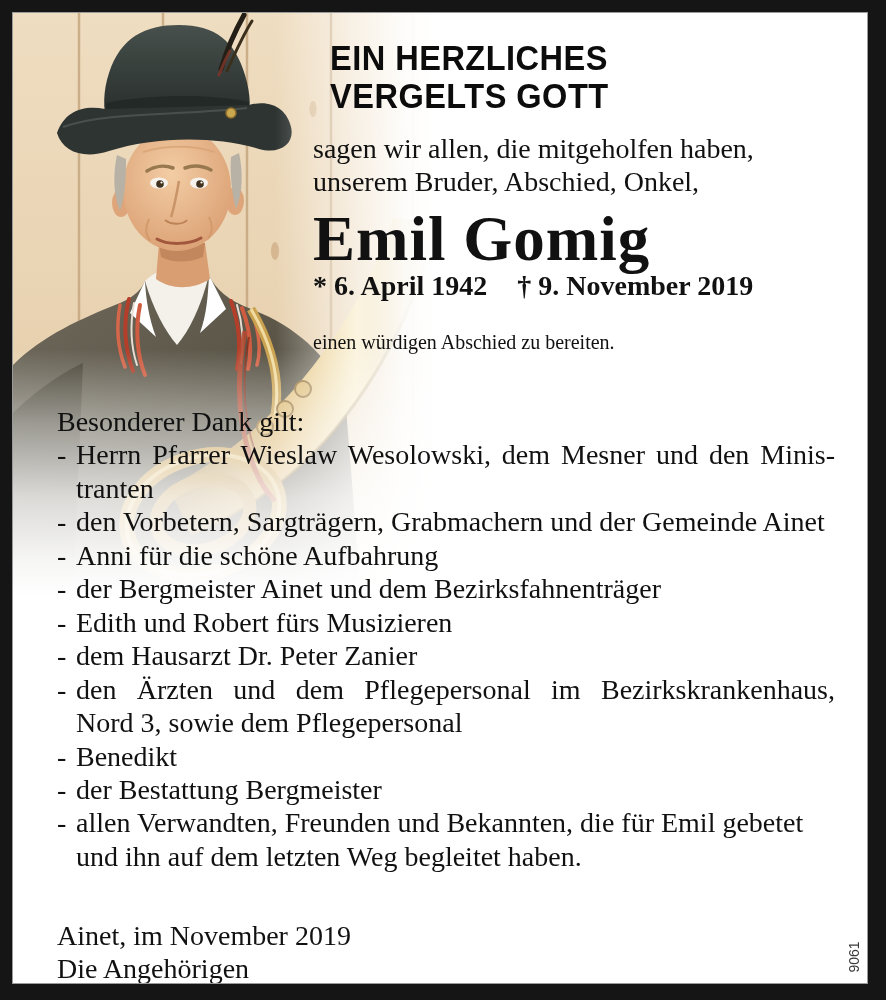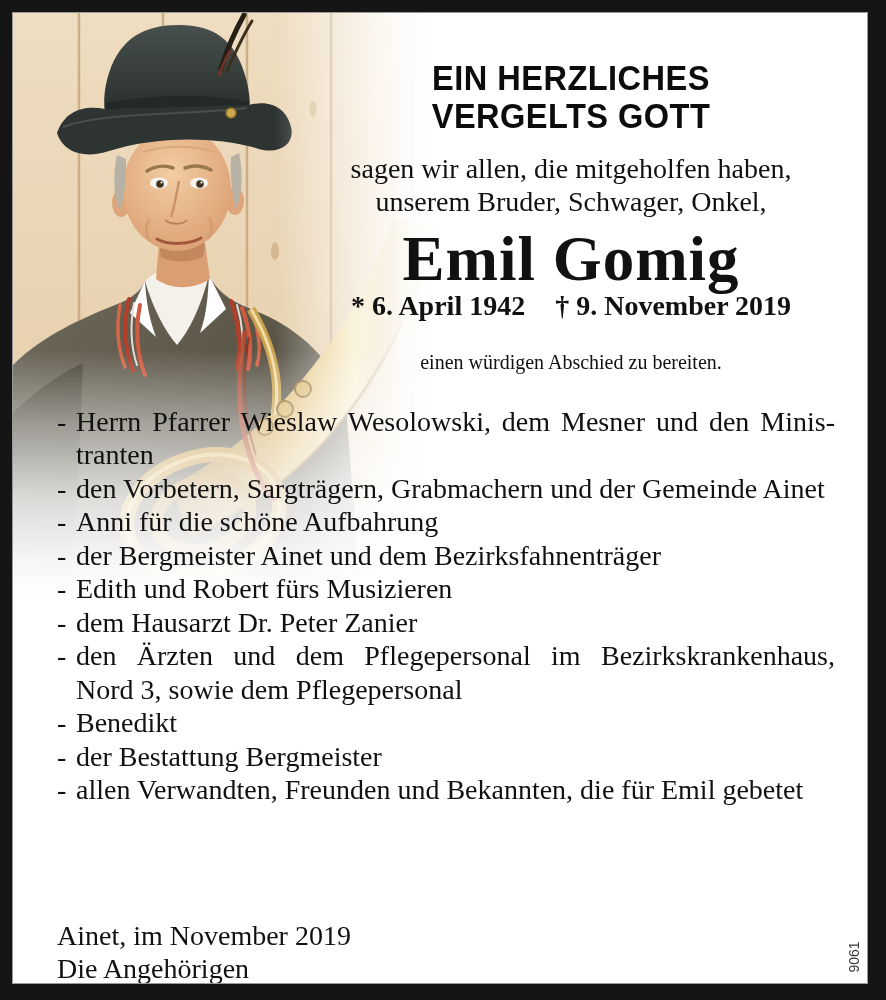--- a/index.html
+++ b/index.html
@@ -12,22 +12,22 @@
   }
   .page{
     position:absolute;left:12px;top:12px;width:856px;height:972px;
     background:#fff;border:1px solid #9a9a9a;box-sizing:border-box;
     overflow:hidden;
   }
   .photo{position:absolute;left:0;top:0;width:423px;height:583px;z-index:0;}
   .photo svg{display:block;}
 
   .rightcol{
-    position:absolute;left:314px;top:26px;width:488px;
-    text-align:center;z-index:2;margin-top:20px;
+    position:absolute;left:300px;top:26px;width:488px;
+    z-index:2;
   }
   .headline{
     font-family:"Liberation Sans","DejaVu Sans",sans-serif;
     font-weight:bold;font-size:35px;line-height:38px;
     transform:scaleX(0.93);transform-origin:50% 0;
     color:#0c0c0c;letter-spacing:.5px;
   }
   .intro{margin-top:17px;font-size:28px;line-height:33px;white-space:nowrap;}
   .name{margin-top:9px;font-size:63px;line-height:64px;font-weight:bold;letter-spacing:1px;}
   .dates{margin-top:0;font-size:28px;line-height:30px;font-weight:bold;white-space:nowrap;}
@@ -202,30 +202,31 @@
     </svg>
   </div>
 
   <div class="rightcol">
     <div class="headline">
       <div>EIN HERZLICHES</div>
       <div>VERGELTS GOTT</div>
     </div>
     <div class="intro">
       <div>sagen wir allen, die mitgeholfen haben,</div>
-      <div>unserem Bruder, Schwager, Onkel,</div>
+      <div>unserem Bruder, Abschied, Onkel,</div>
     </div>
     <div class="name">Emil Gomig</div>
     <div class="dates">
       <span class="birth">* 6. April 1942</span><span class="death">† 9. November 2019</span>
     </div>
     <div class="closing">einen würdigen Abschied zu bereiten.</div>
   </div>
 
   <div class="thanks">
+    <div class="thanks-head">Besonderer Dank gilt:</div>
 
     <div class="item">
       <span class="dash">-</span>
       <span class="itlines">
           <span class="l j">Herrn Pfarrer Wieslaw Wesolowski, dem Mesner und den Minis-</span>
           <span class="l">tranten</span>
         </span>
     </div>
     <div class="item">
       <span class="dash">-</span>
@@ -273,20 +274,21 @@
     <div class="item">
       <span class="dash">-</span>
       <span class="itlines">
           <span class="l">der Bestattung Bergmeister</span>
         </span>
     </div>
     <div class="item">
       <span class="dash">-</span>
       <span class="itlines">
           <span class="l">allen Verwandten, Freunden und Bekannten, die für Emil gebetet</span>
+          <span class="l">und ihn auf dem letzten Weg begleitet haben.</span>
         </span>
     </div>
   </div>
 
   <div class="footer">
     <span class="place">Ainet, im November 2019</span>
     <span class="family">Die Angehörigen</span>
   </div>
 
   <div class="printcode">9061</div>

